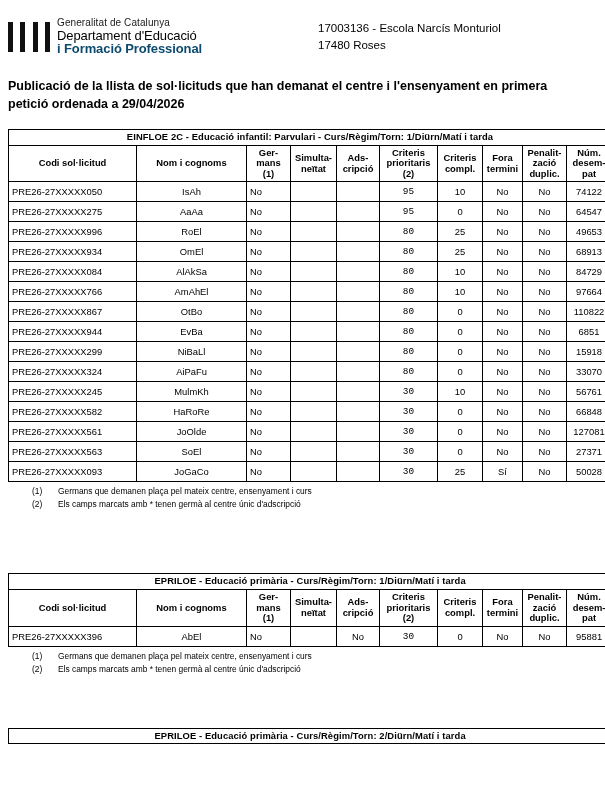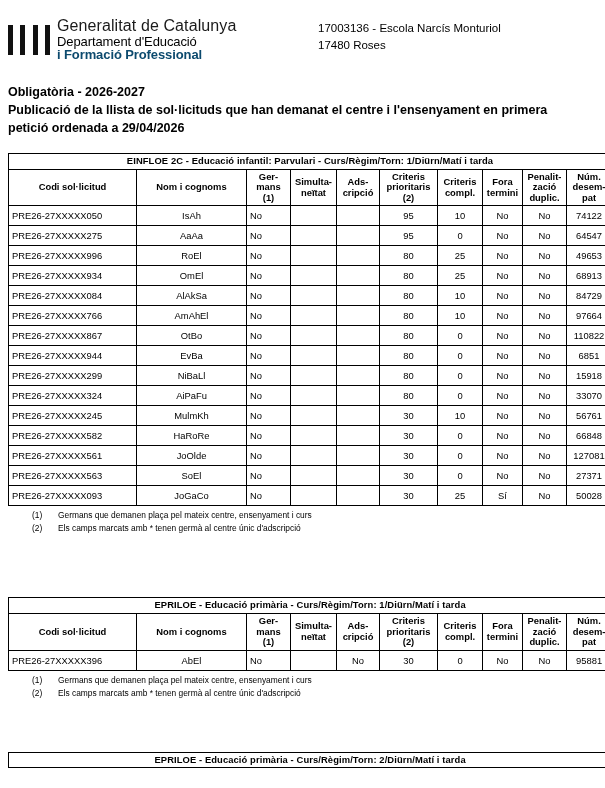--- a/index.html
+++ b/index.html
@@ -45,21 +45,21 @@
   }
   .logo-bars span {
     display: block;
     width: 5px;
     background: #111111;
   }
   .logo-text {
     line-height: 1.05;
   }
   .logo-line1 {
-    font-size: 16px;
+    font-size: 10px;
     color: #1a1a1a;
     letter-spacing: .1px;
   }
   .logo-line2 {
     font-size: 13px;
     font-weight: normal;
     color: #000;
     letter-spacing: -.1px;
   }
   .logo-line3 {
@@ -116,21 +116,21 @@
   th.col-codi, th.col-nom {
     text-align: center;
     vertical-align: bottom;
     padding-bottom: 3px;
   }
   td.c-codi { text-align: left; padding-left: 4px; }
   td.c-nom { text-align: center; padding-left: 4px; }
   td.c-germans { text-align: left; padding-left: 4px; }
   td.c-simul { text-align: center; }
   td.c-adscrip { text-align: center; }
-  td.c-criteris-prior { text-align: center; }
+  td.c-criteris-prior { text-align: center; font-family: Liberation Mono, monospace; }
   td.c-criteris-compl { text-align: center; }
   td.c-fora { text-align: center; }
   td.c-penal { text-align: center; }
   td.c-num { text-align: center; }
   tbody td { height: 15px; }
 
   
   col.w-codi      { width: 128px; }
   col.w-nom       { width: 110px; }
   col.w-germans   { width: 44px; }
@@ -178,21 +178,20 @@
         <div class="logo-line3">i Formació Professional</div>
       </div>
     </div>
     <div class="school-block">
       <div>17003136 - Escola Narcís Monturiol</div>
       <div>17480 Roses</div>
     </div>
   </div>
 
   <div class="doc-titles">
-    <div>Obligatòria - 2026-2027</div>
     <div>Publicació de la llista de sol·licituds que han demanat el centre i l'ensenyament en primera petició ordenada a 29/04/2026</div>
   </div>
 
   <div class="table-block">
     <table class="listing">
       <colgroup>
         <col class="w-codi">
           <col class="w-nom">
           <col class="w-germans">
           <col class="w-simul">

